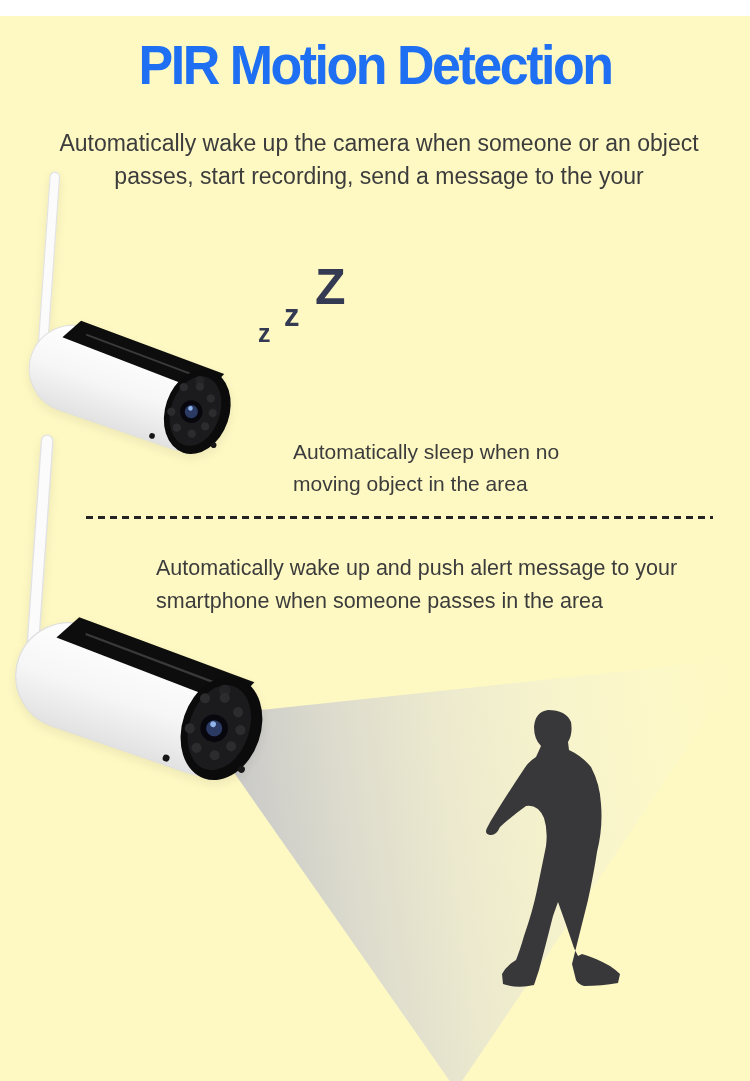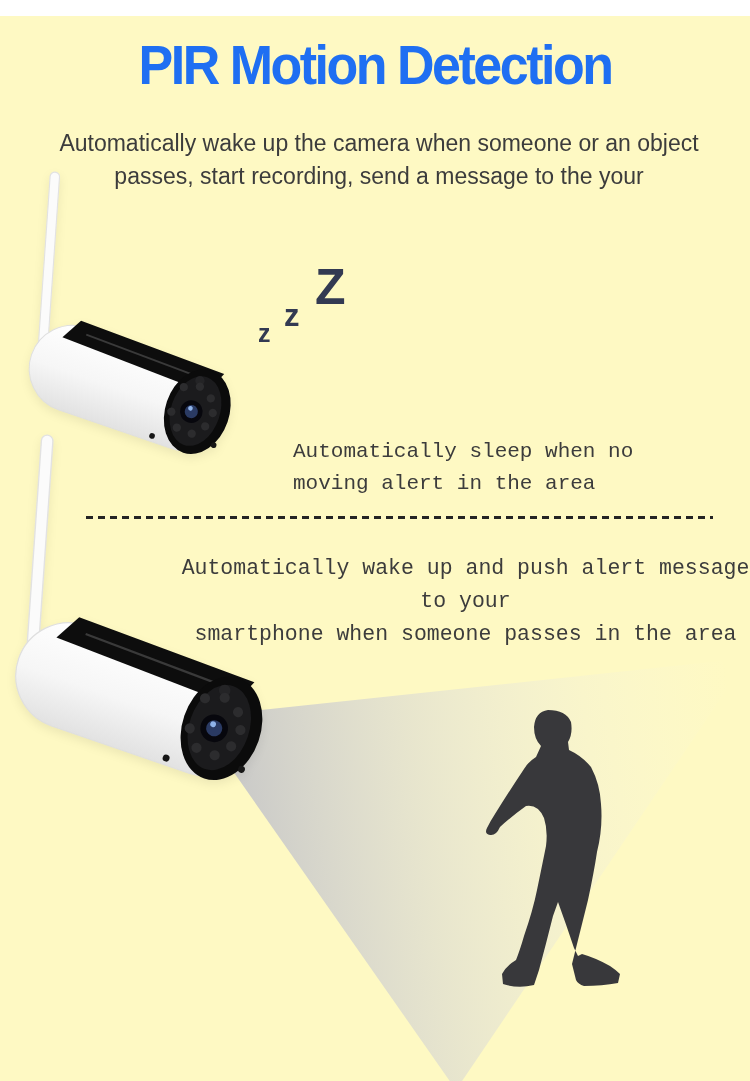--- a/index.html
+++ b/index.html
@@ -17,24 +17,24 @@
     font-size:52px;font-weight:700;letter-spacing:-2.5px;
     color:#1f6ff2;
     transform:scaleY(1.08);transform-origin:top center;
   }
   .subtitle{
     position:absolute;top:111px;left:4px;width:750px;margin:0;
     text-align:center;
     font-size:23px;line-height:33px;color:#3c3c3c;
   }
   .subtitle .line{display:block;}
-  .caption{position:absolute;margin:0;color:#3c3c3c;font-family:Liberation Mono, monospace;}
+  .caption{position:absolute;margin:0;color:#3c3c3c;}
   .caption .line{display:block;}
   .sleep-caption{left:293px;top:420px;font-size:21px;line-height:32px;text-align:left;}
-  .wake-caption{left:181px;top:536px;font-size:21.5px;line-height:33px;text-align:center;}
+  .wake-caption{left:156px;top:536px;font-size:21.5px;line-height:33px;text-align:left;}
   .divider{
     position:absolute;left:86px;top:500px;width:627px;height:3px;
     background:repeating-linear-gradient(90deg,#242424 0 7px,transparent 7px 12px);
   }
   .zzz{position:absolute;left:255px;top:246px;width:115px;height:95px;}
   .zzz .z{
     position:absolute;color:#333a52;font-weight:700;line-height:1;
     font-family:"Liberation Sans","DejaVu Sans",sans-serif;
   }
   .z1{left:3px;top:59px;font-size:25px;}
@@ -115,21 +115,21 @@
   </svg>
 
   <div class="zzz">
     <span class="z z1">z</span>
     <span class="z z2">z</span>
     <span class="z z3">Z</span>
   </div>
 
   <p class="caption sleep-caption">
     <span class="line">Automatically sleep when no</span>
-    <span class="line">moving alert in the area</span>
+    <span class="line">moving object in the area</span>
   </p>
 
   <div class="divider"></div>
 
   <p class="caption wake-caption">
     <span class="line">Automatically wake up and push alert message to your</span>
     <span class="line">smartphone when someone passes in the area</span>
   </p>
 
   <svg class="camera camera-active" viewBox="0 0 260 320">

